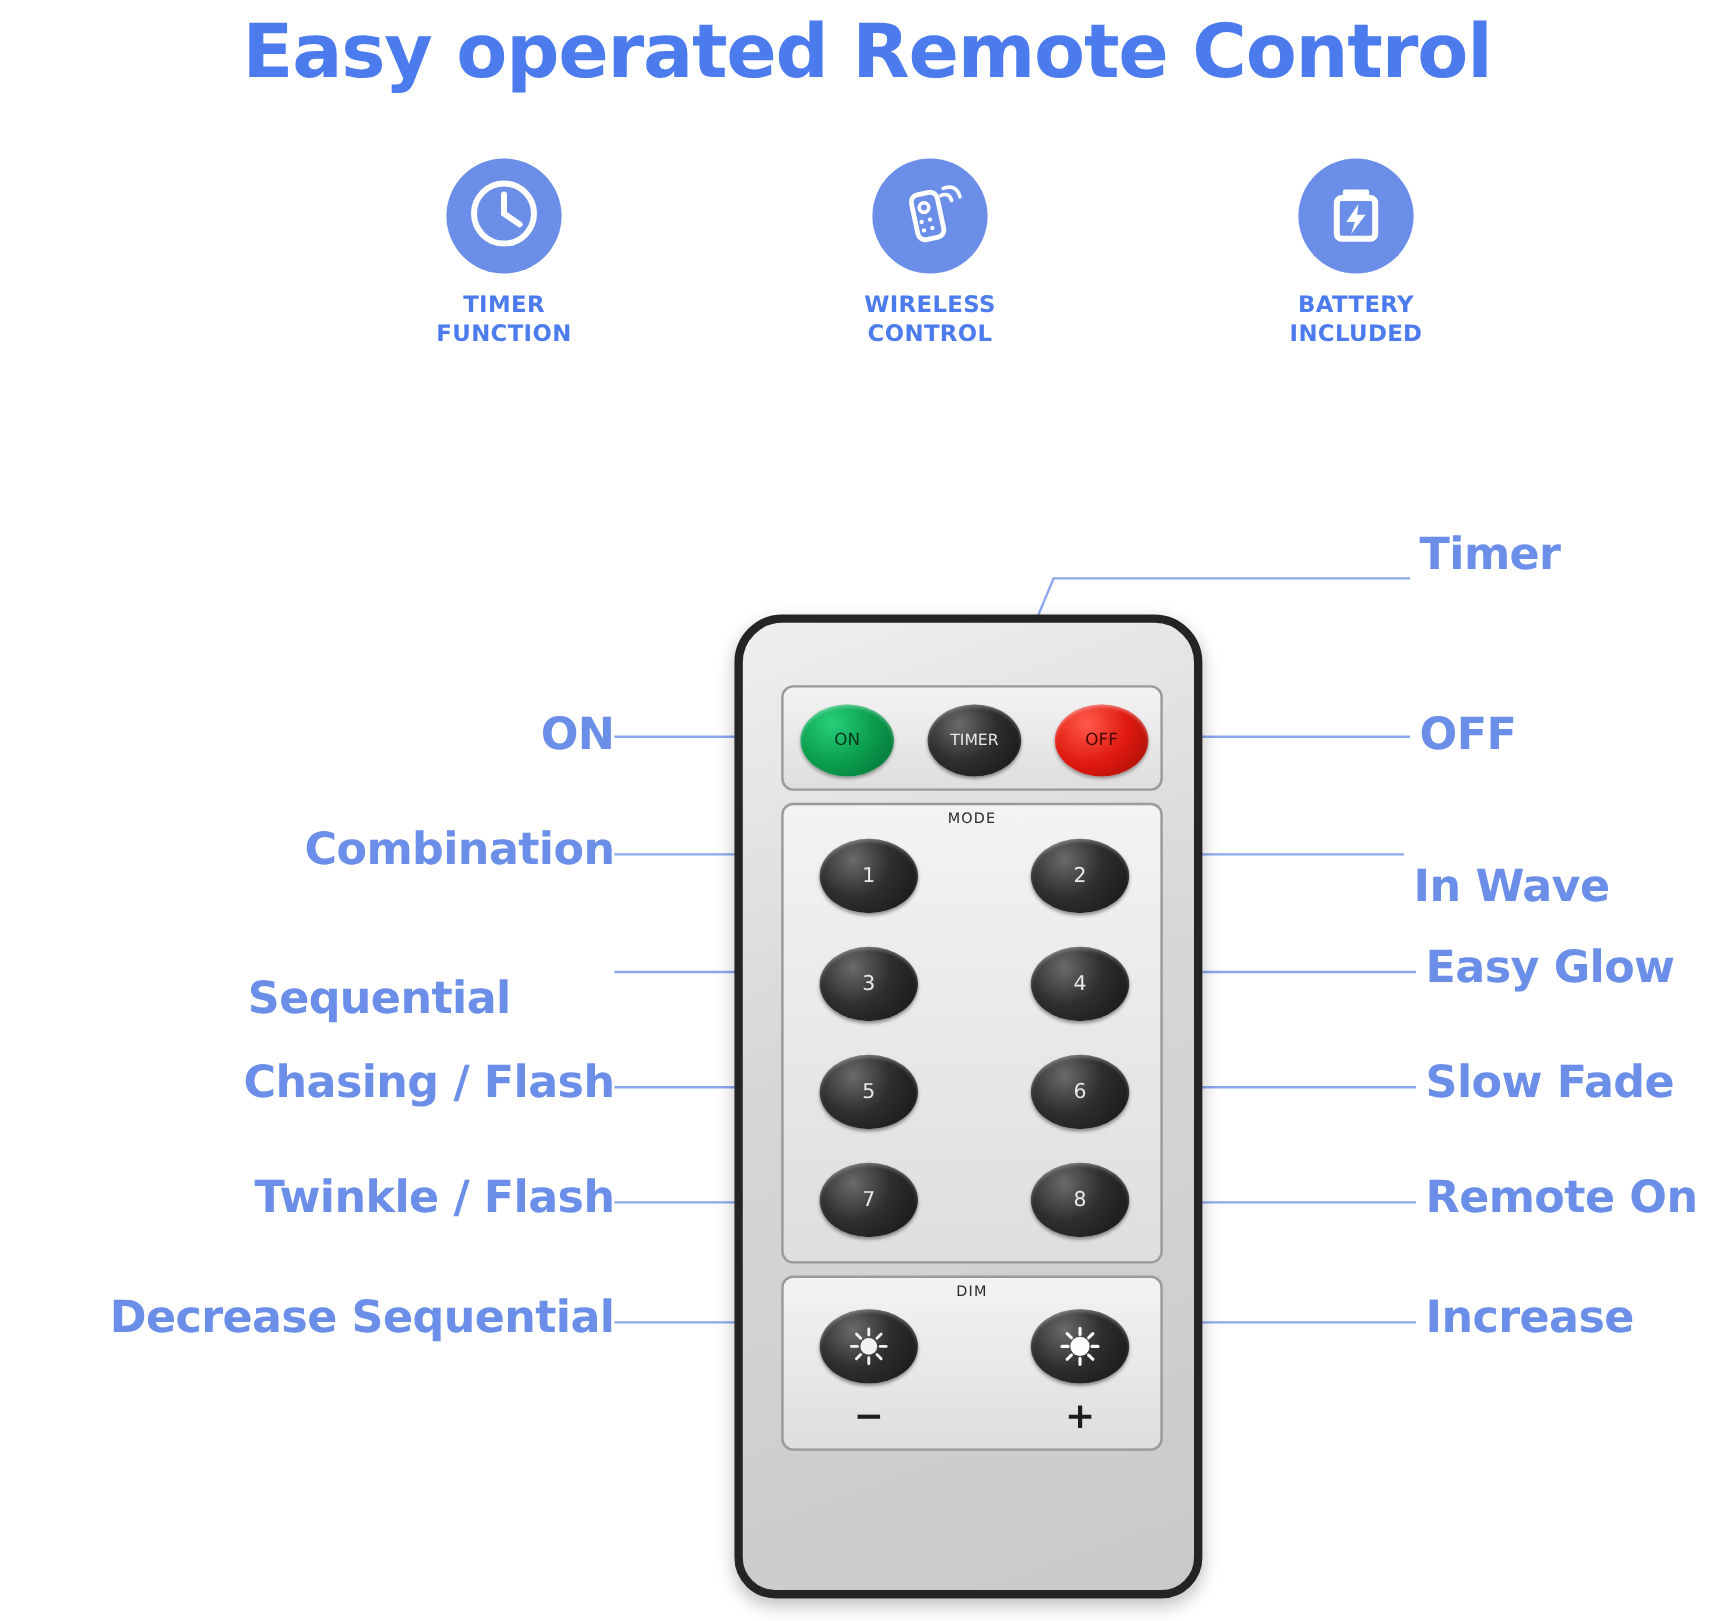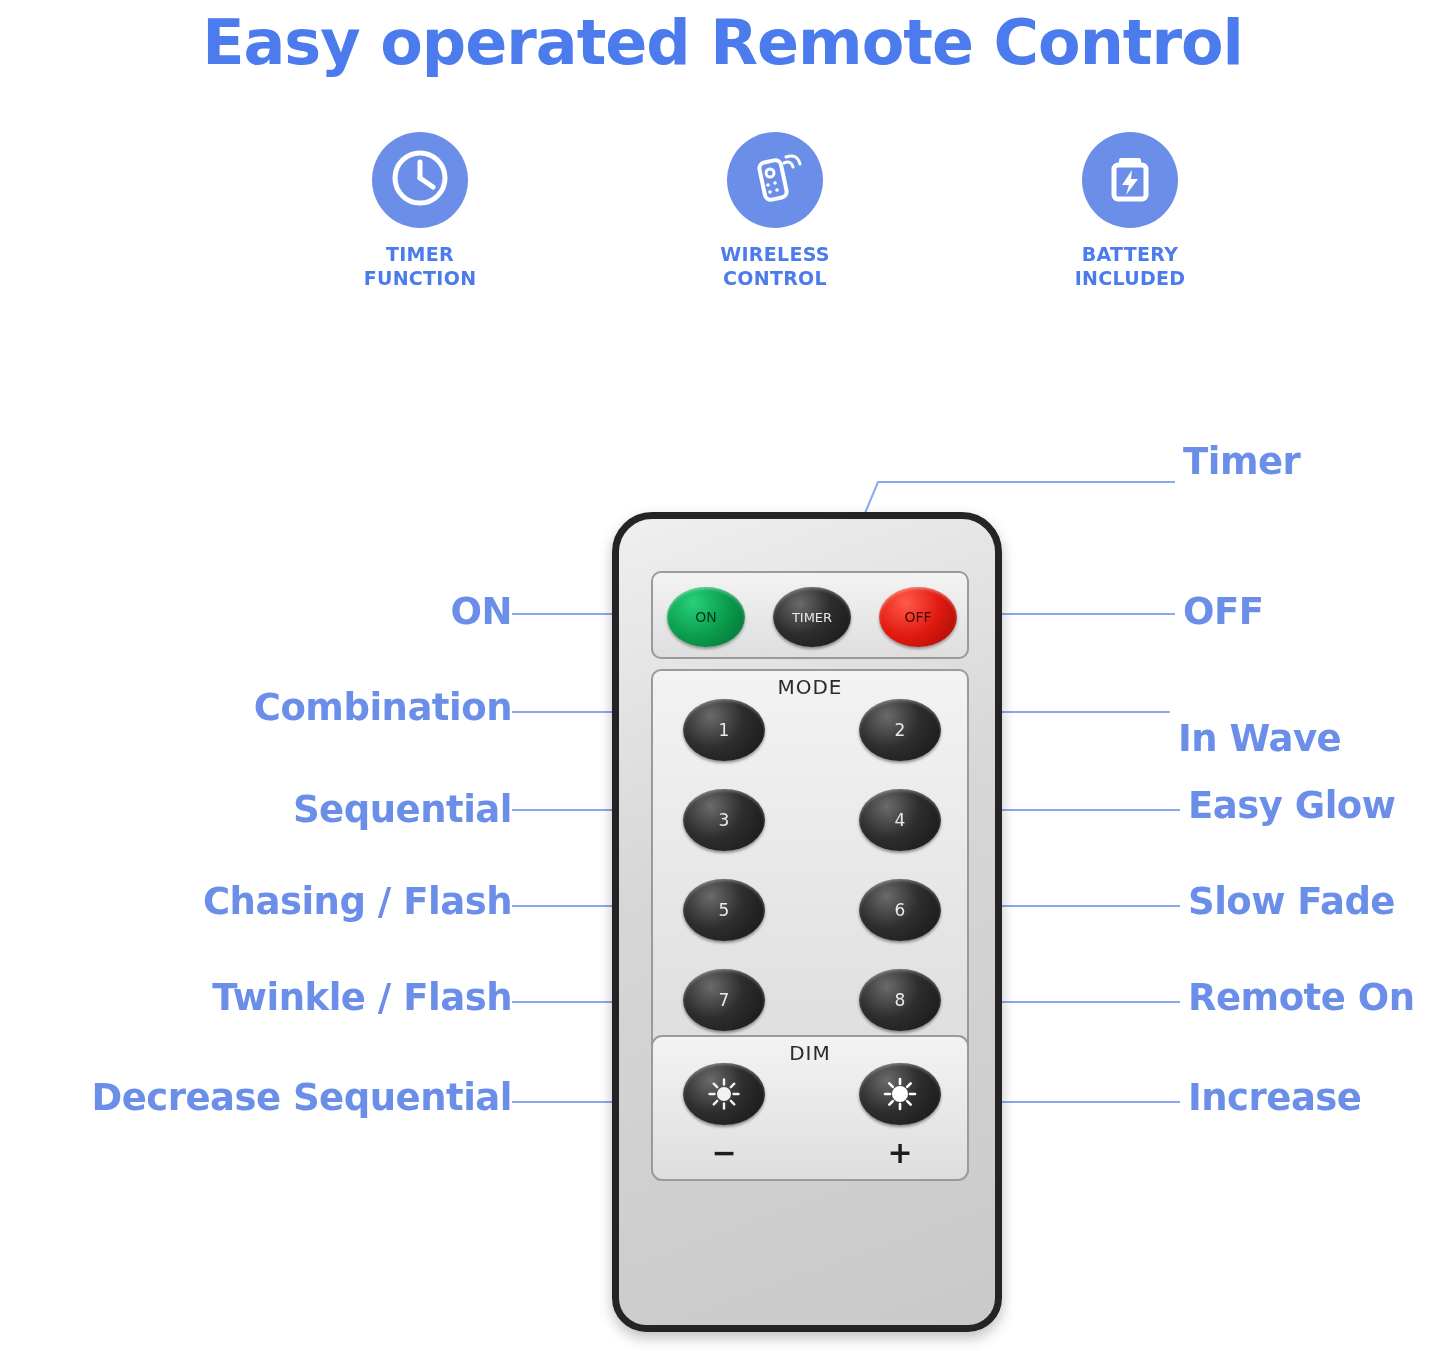--- a/index.html
+++ b/index.html
@@ -83,28 +83,28 @@
     position: absolute;
     left: 32px;
     width: 318px;
     border: 2px solid #9a9a9a;
     border-radius: 10px;
     background: linear-gradient(180deg,#f3f3f3,#dedede);
     box-sizing: border-box;
   }
   #panel-top    { top: 52px;  height: 88px; }
   #panel-mode   { top: 150px; height: 384px; }
-  #panel-dim    { top: 516px; height: 146px; border-radius: 11px; }
+  #panel-dim    { top: 544px; height: 146px; }
 
   .panel-title {
     position: absolute;
     width: 100%;
     text-align: center;
     top: 4px;
-    font-size: 20px;
+    font-size: 12px;
     color: #2b2b2b;
     letter-spacing: 1px;
     font-family: "DejaVu Sans", sans-serif;
   }
 
   .btn {
     position: absolute;
     border-radius: 50%;
     display: flex;
     align-items: center;
@@ -348,21 +348,21 @@
       </span>
     </div>
 
     <div class="dim-sign" id="dim-minus-sign">−</div>
     <div class="dim-sign" id="dim-plus-sign">+</div>
   </div>
 </div>
 
 <div class="callout left" style="left:120px; top:590px; width:392px;">ON</div>
 <div class="callout left" style="left:120px; top:686px; width:392px;">Combination</div>
-<div class="callout left" style="left:120px; top:788px; width:392px;">Sequential</div>
+<div class="callout left" style="left:120px; top:810px; width:392px;text-align:center;">Sequential</div>
 <div class="callout left" style="left:100px; top:880px; width:412px;">Chasing / Flash</div>
 <div class="callout left" style="left:100px; top:976px; width:412px;">Twinkle / Flash</div>
 <div class="callout left" style="left:6px;   top:1076px; width:506px;">Decrease Sequential</div>
 
 <div class="callout right" style="left:1183px; top:440px;">Timer</div>
 <div class="callout right" style="left:1183px; top:590px;">OFF</div>
 <div class="callout right" style="left:1178px; top:686px;margin-top:31px;">In Wave</div>
 <div class="callout right" style="left:1188px; top:784px;">Easy Glow</div>
 <div class="callout right" style="left:1188px; top:880px;">Slow Fade</div>
 <div class="callout right" style="left:1188px; top:976px;">Remote On</div>

